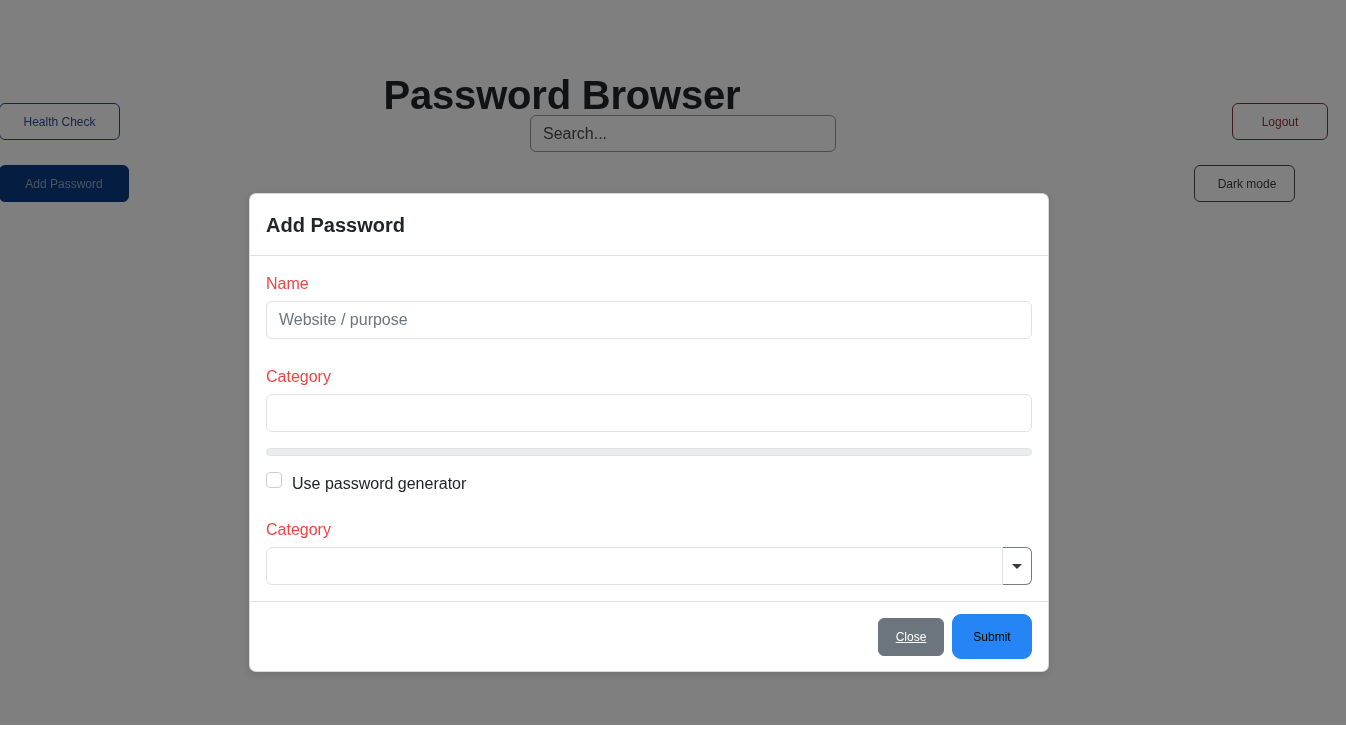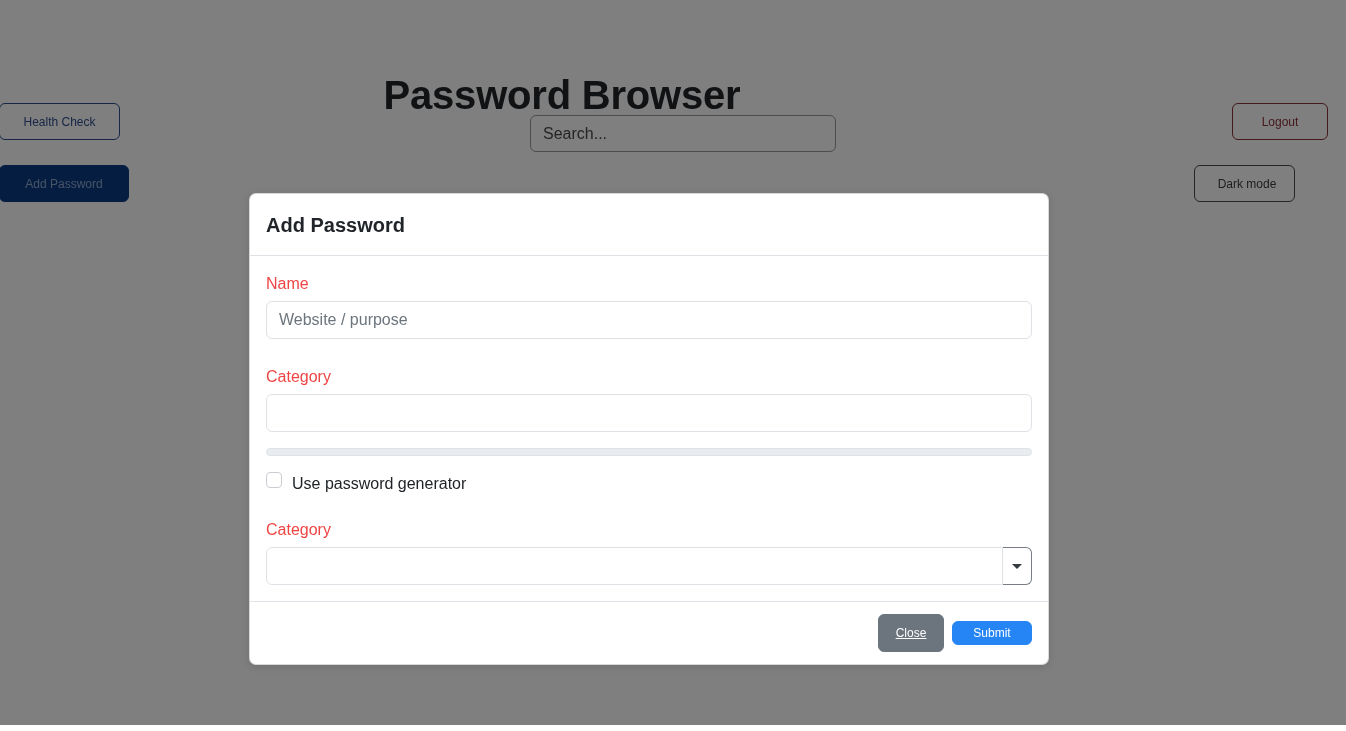--- a/index.html
+++ b/index.html
@@ -276,23 +276,24 @@
     background: #6c757d;
     border-color: #6c757d;
     color: #ffffff;
     min-width: 66px;
     height: 38px;
     text-decoration: underline;
   }
   #btn-submit {
     background: #2585f5;
     border-color: #2585f5;
-    color: #ffffff;
+    color: #000000;
     min-width: 80px;
-    height: 24px;
+    height: 45px;
+    border-radius: 9px;
   }
 </style>
 </head>
 <body>
 
 <div id="page">
 
   <h1 class="page-title">Password Browser</h1>
 
   <button class="btn" id="btn-health-check">Health Check</button>

